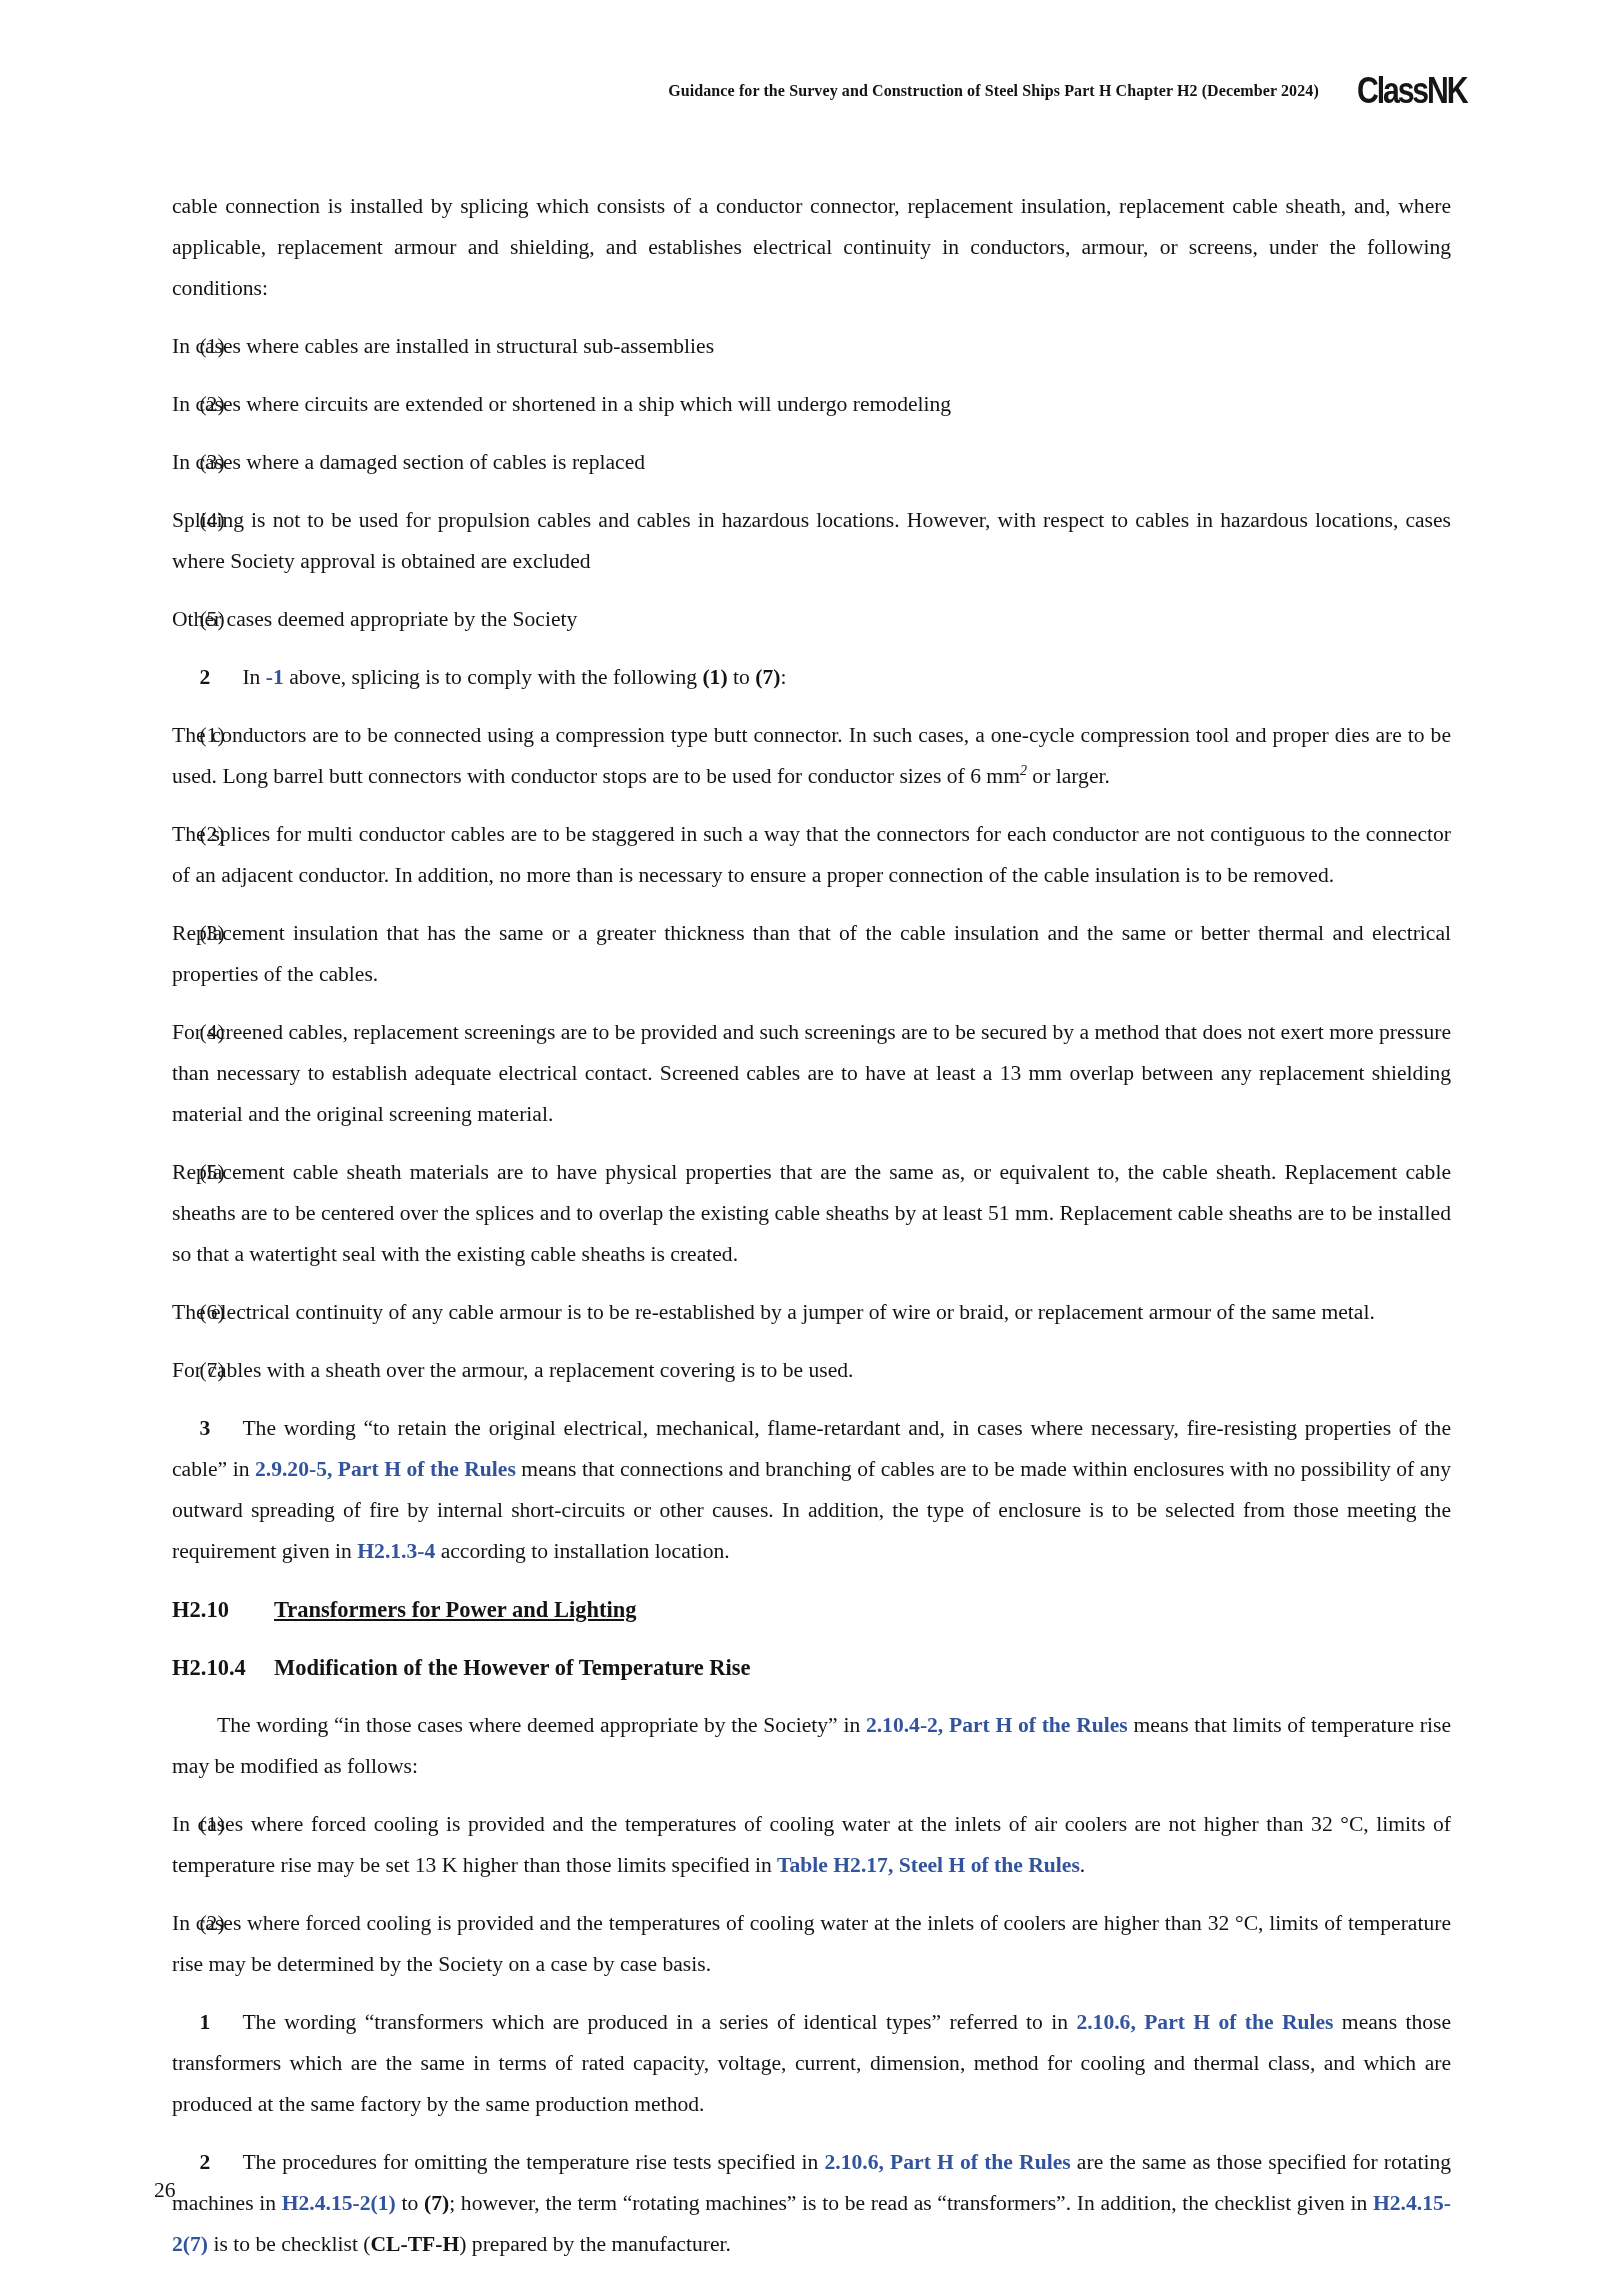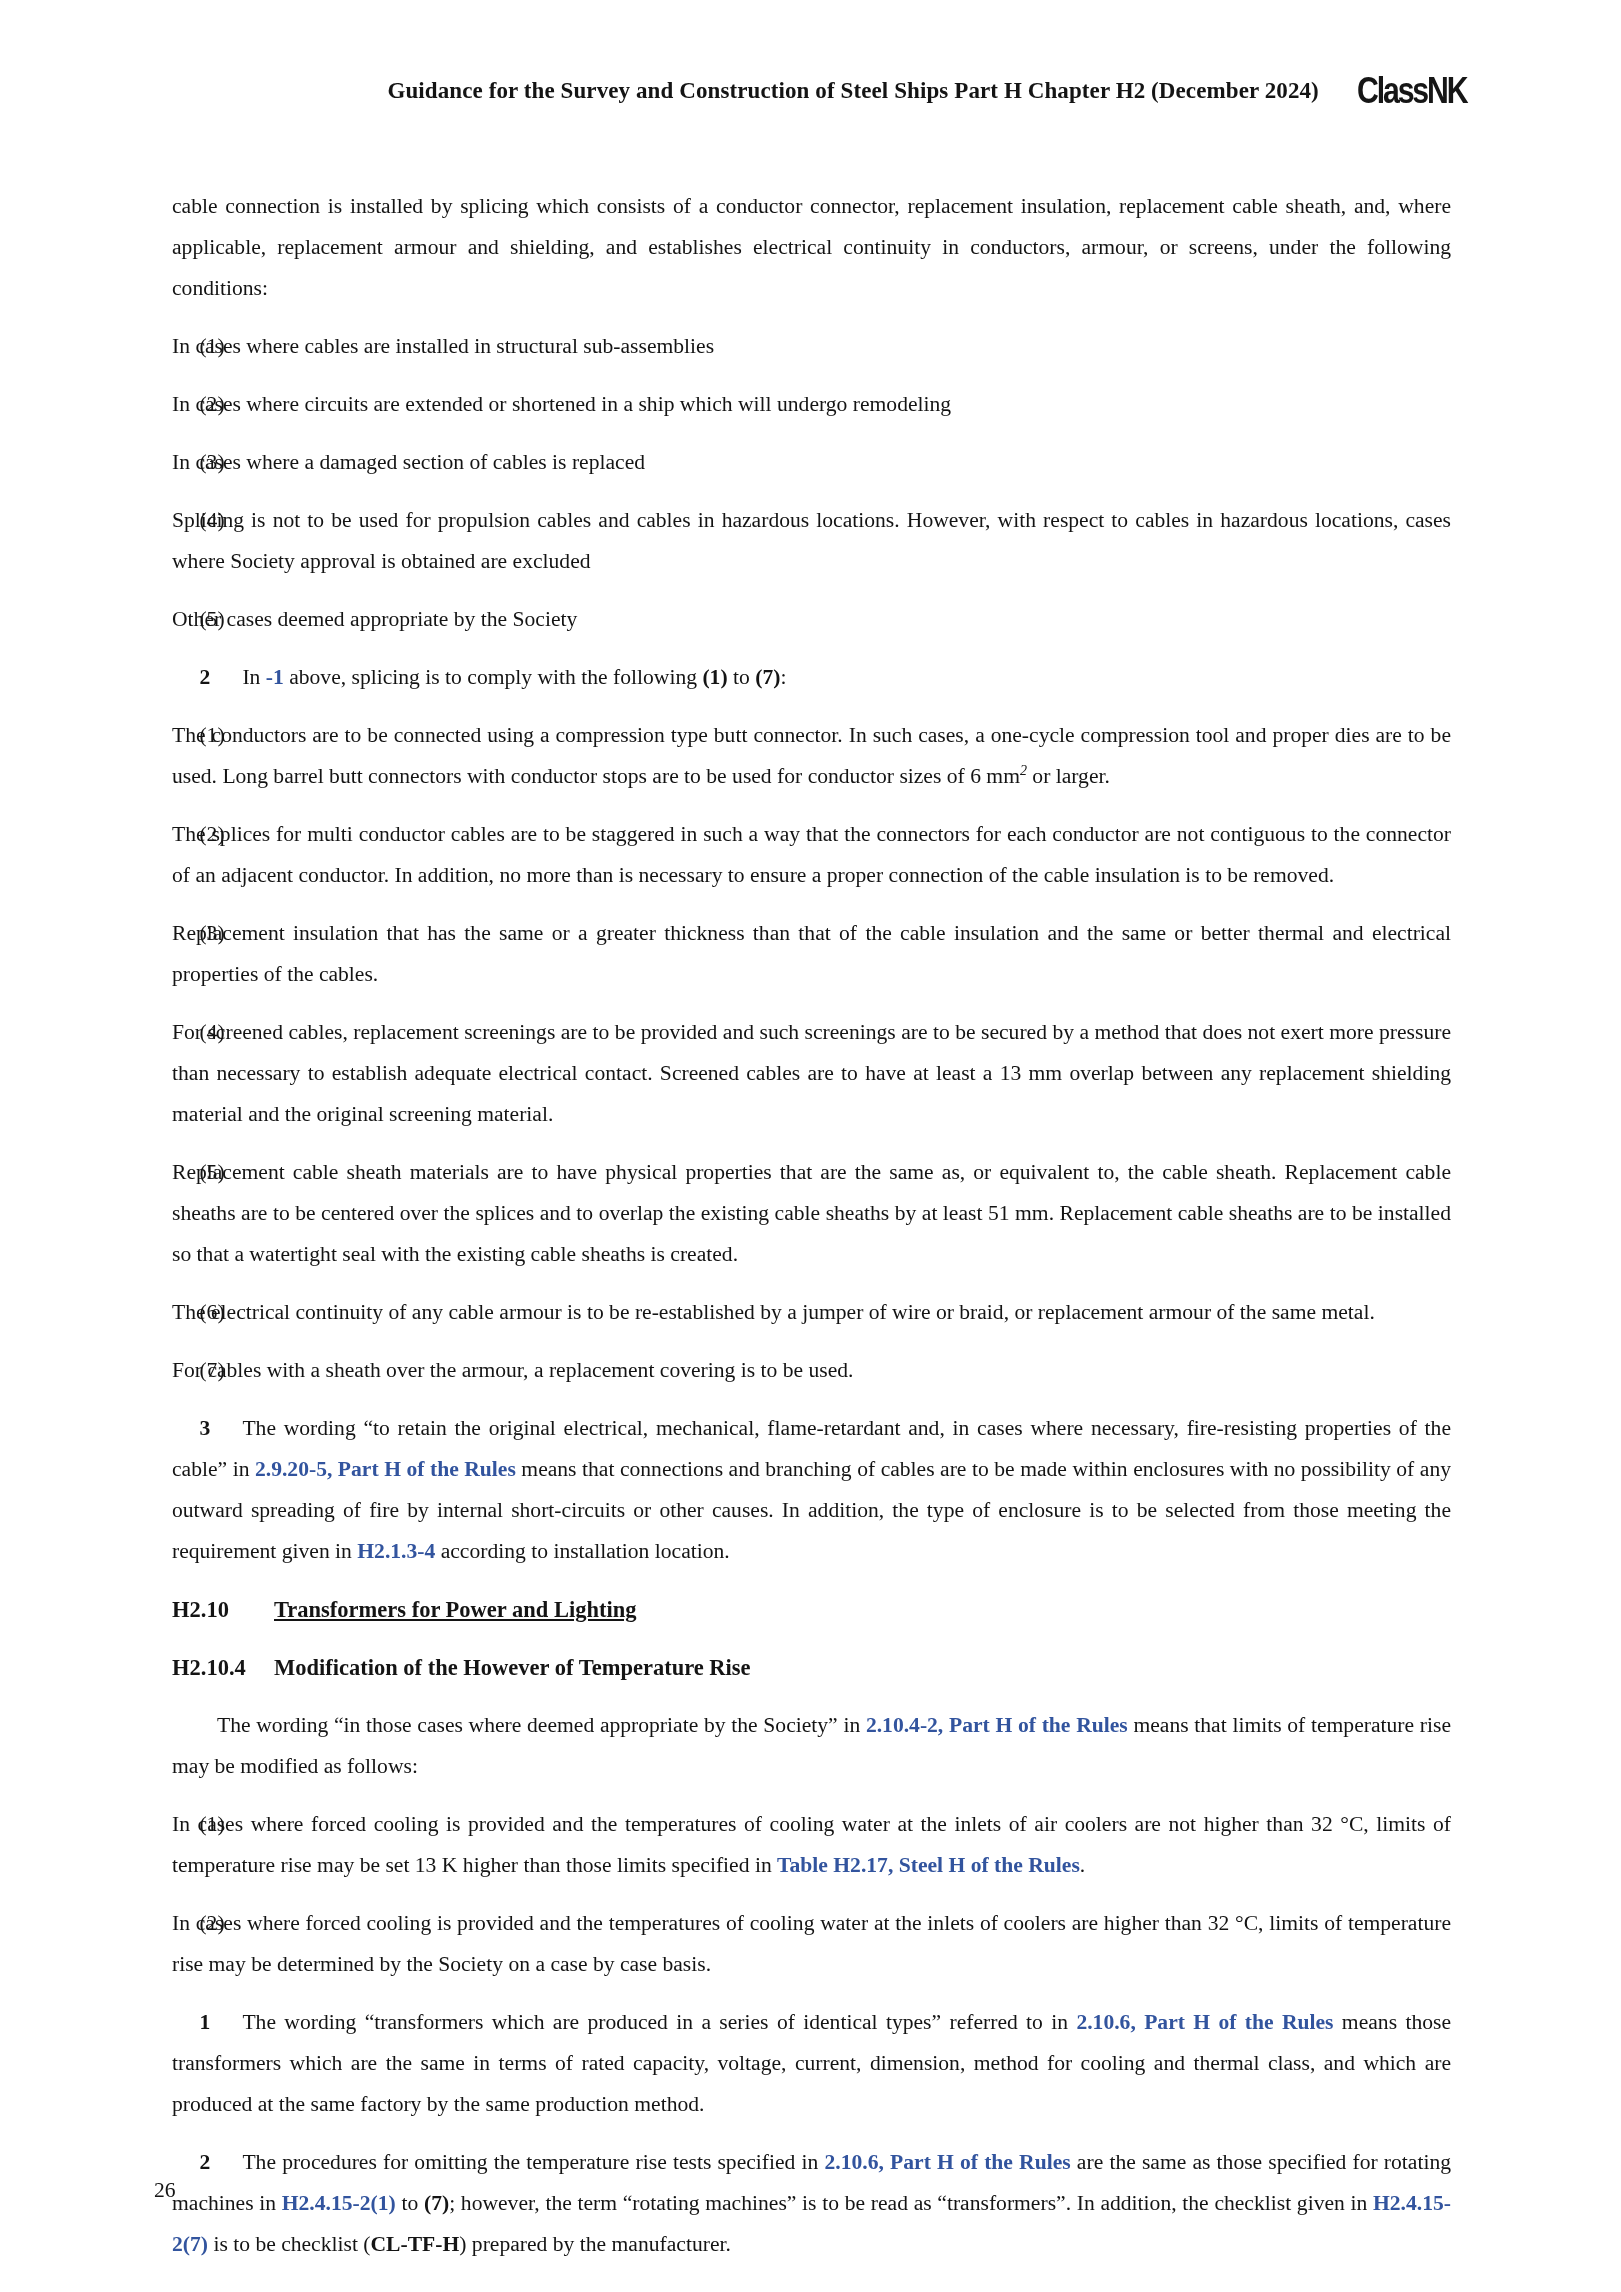--- a/index.html
+++ b/index.html
@@ -2,21 +2,21 @@
 <html><head>
 <meta charset="utf-8">
 <style>
   html,body{margin:0;padding:0;background:#e8e8e8;}
   .page{position:relative;width:1621px;height:2293px;margin:0 auto;background:#ffffff;
         font-family:"Liberation Serif",serif;color:#141414;overflow:hidden;}
 
   
   .hdr{position:absolute;top:73px;left:0;right:154px;display:flex;justify-content:flex-end;
        align-items:center;gap:17.6px;}
-  .hdr-title{font-weight:bold;font-size:23px;white-space:nowrap;letter-spacing:0.1px;}
+  .hdr-title{font-weight:bold;font-size:16px;white-space:nowrap;letter-spacing:0.1px;}
   .logo{font-family:"Liberation Sans",sans-serif;font-weight:bold;font-size:36px;line-height:1;
         letter-spacing:-2.5px;transform:scaleX(.84) scaleY(1.02);transform-origin:right center;
         color:#161616;}
 
   
   .docbody{position:absolute;left:155px;top:169px;width:1313px;font-size:21.6px;
            line-height:41px;text-align:justify;}
   .docbody p{margin:17px;padding:0;}
 
   .para-flush{}

